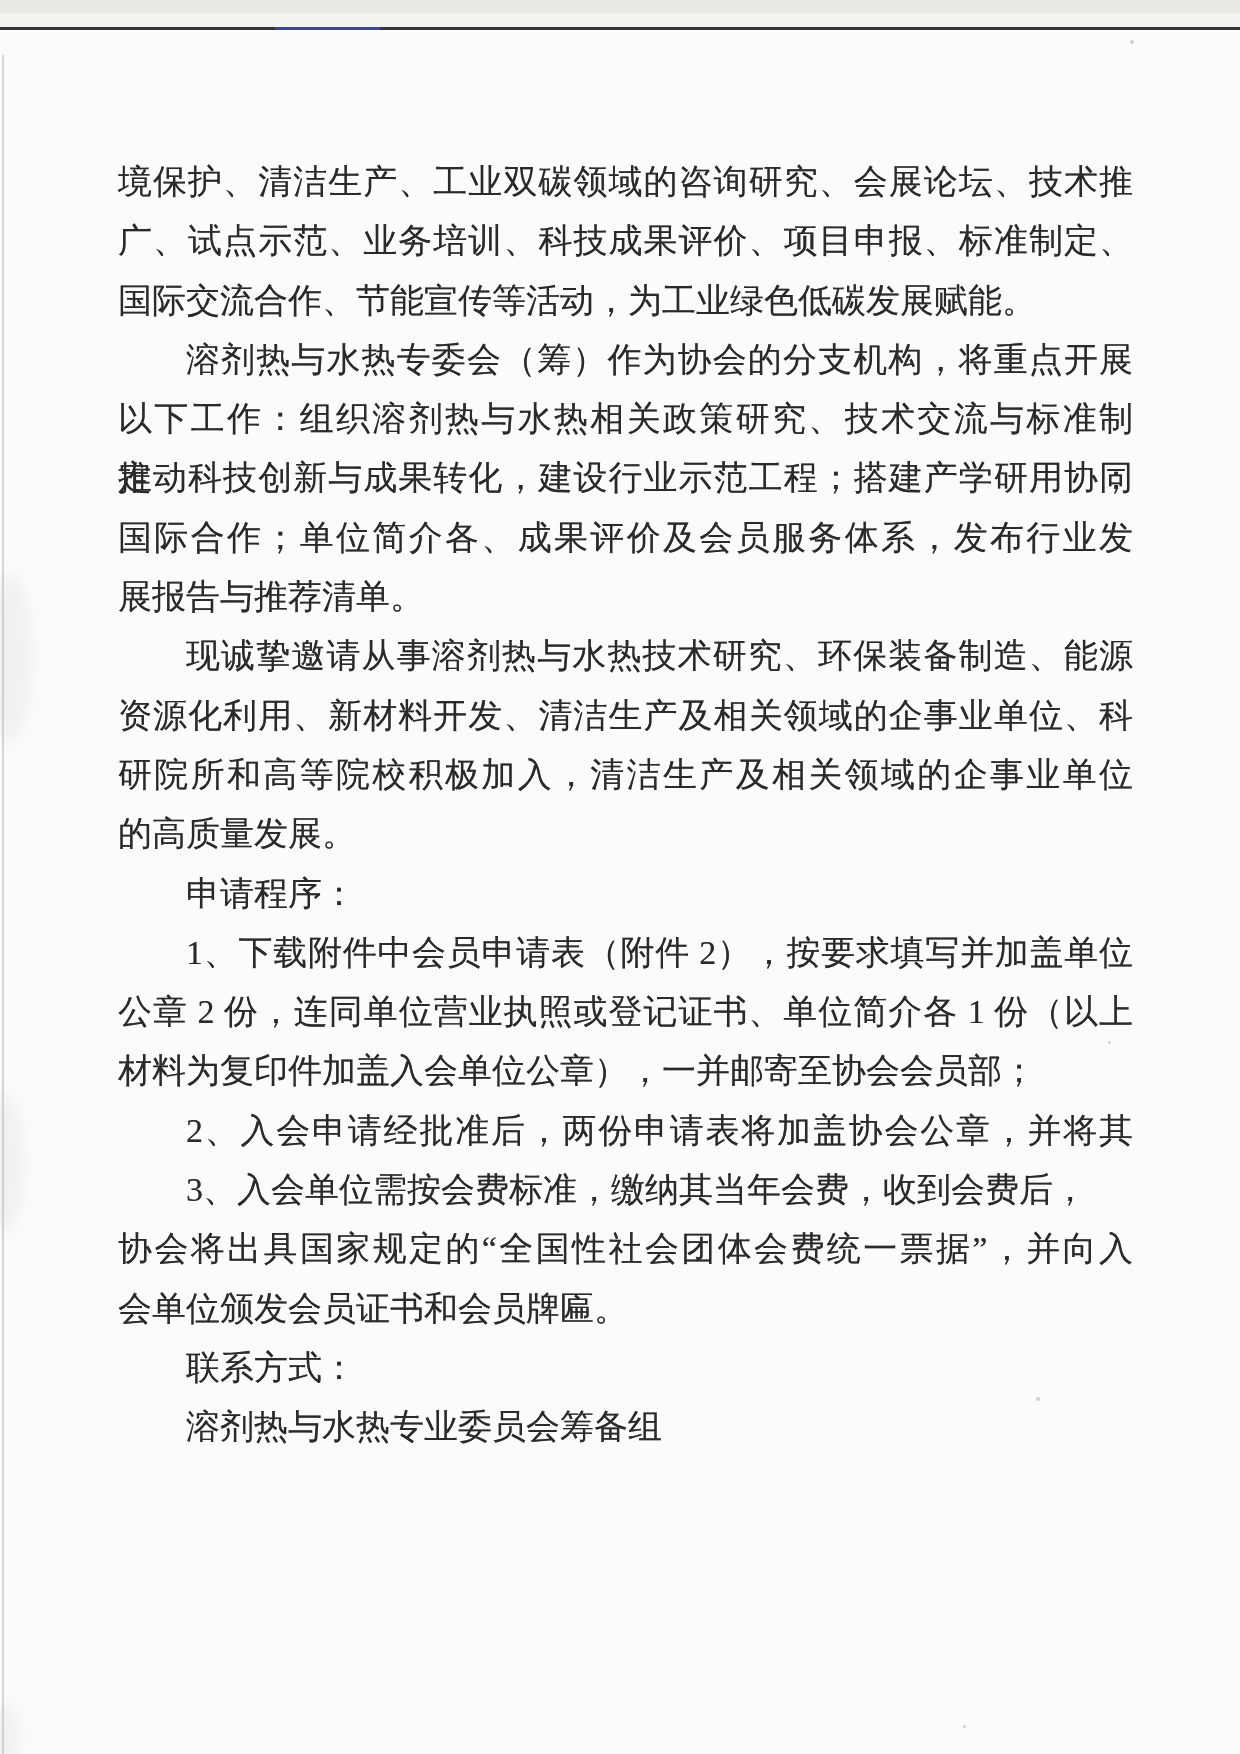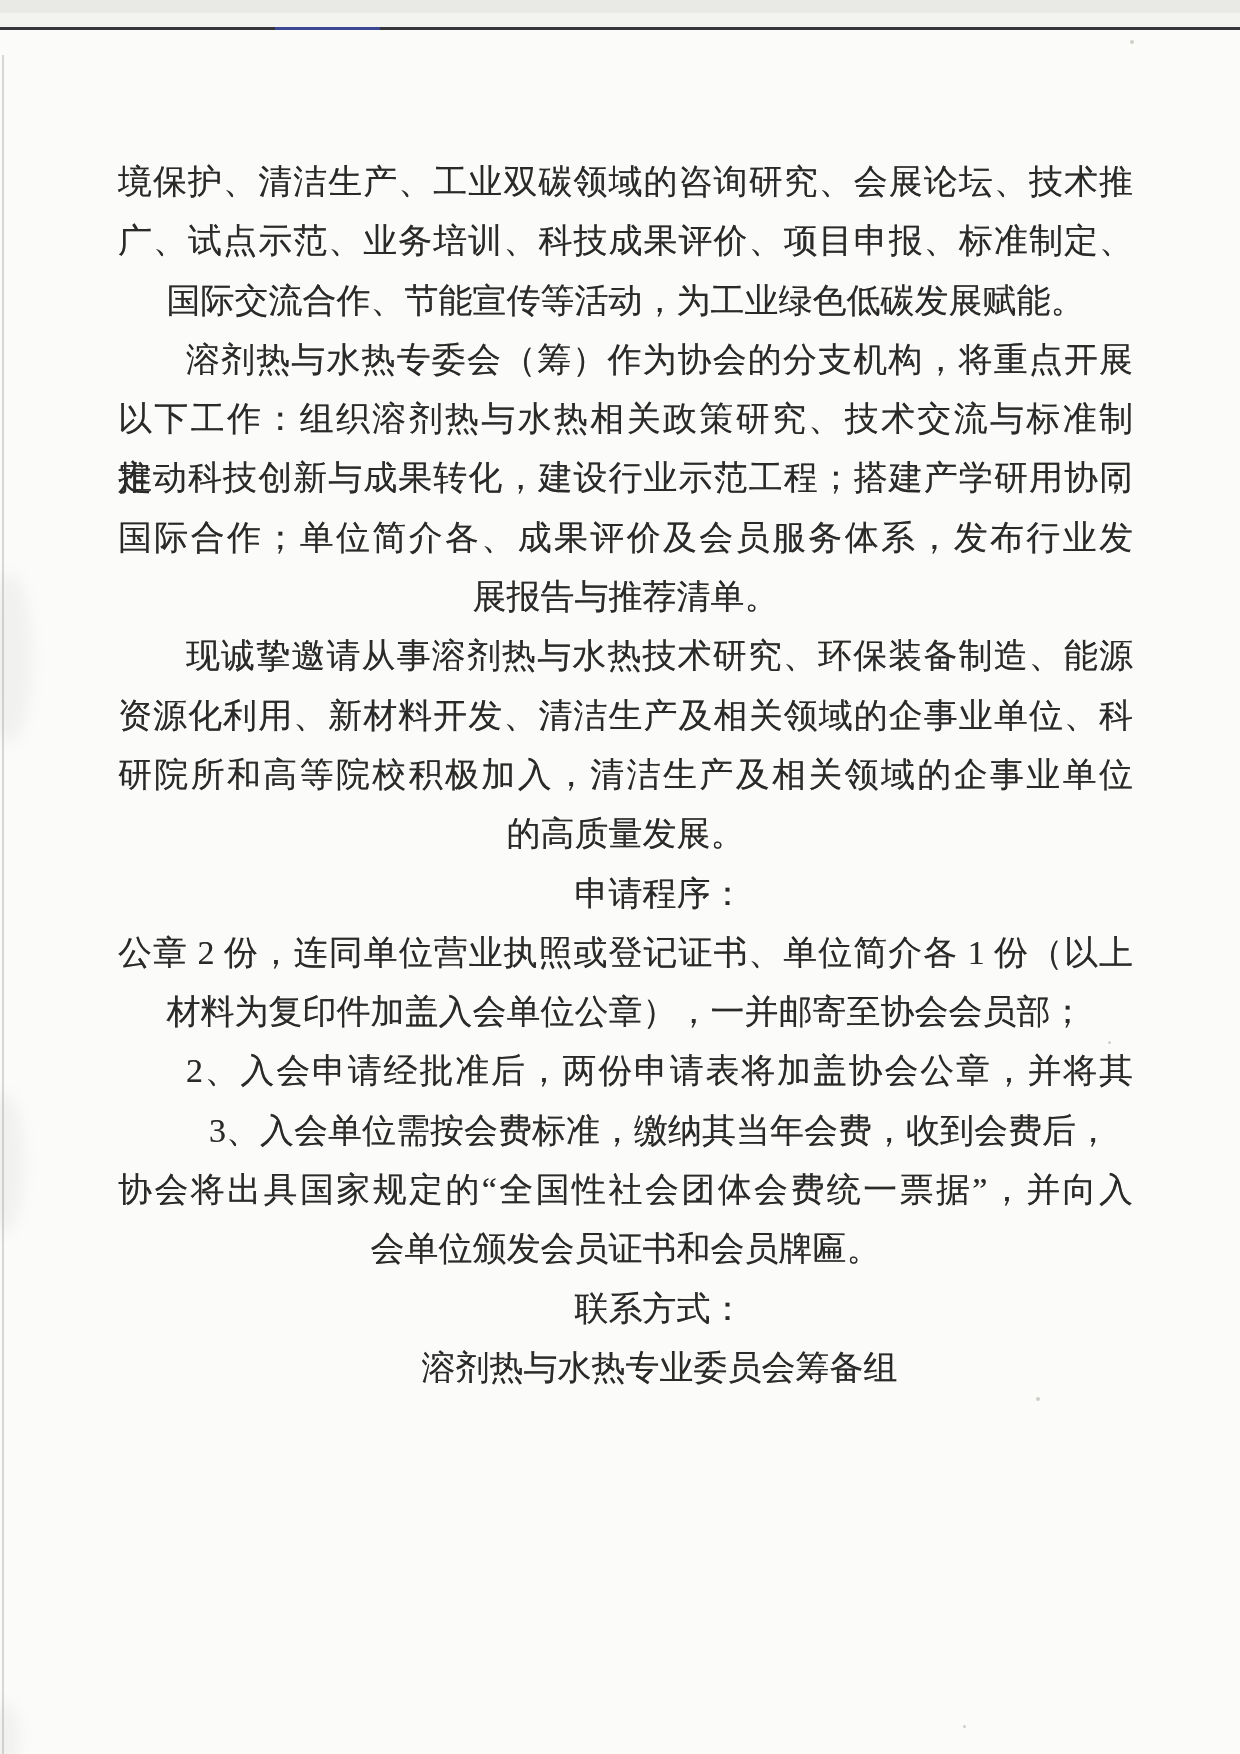--- a/index.html
+++ b/index.html
@@ -28,21 +28,21 @@
   
   .text-block{
     position:absolute;
     left:118px;top:139px;width:1015px;
     font-size:34px;
     color:#2a2a2a;
     text-shadow:0 0 0.6px rgba(42,42,42,0.5);
   }
   .line{
     height:59.3px;line-height:59.3px;
-    text-align:center;
+    text-align:left;
     overflow:visible;
     white-space:normal;
   }
   .line.fill{
     text-align:justify;
     text-align-last:justify;
     -moz-text-align-last:justify;
   }
   .line.indent{text-indent:68px;}
 </style>
@@ -69,20 +69,21 @@
       <div class="line indent fill">溶剂热与水热专委会（筹）作为协会的分支机构，将重点开展</div>
       <div class="line fill">以下工作：组织溶剂热与水热相关政策研究、技术交流与标准制定；</div>
       <div class="line fill">推动科技创新与成果转化，建设行业示范工程；搭建产学研用协同</div>
       <div class="line fill">国际合作；单位简介各、成果评价及会员服务体系，发布行业发</div>
       <div class="line">展报告与推荐清单。</div>
       <div class="line indent fill">现诚挚邀请从事溶剂热与水热技术研究、环保装备制造、能源</div>
       <div class="line fill">资源化利用、新材料开发、清洁生产及相关领域的企事业单位、科</div>
       <div class="line fill">研院所和高等院校积极加入，清洁生产及相关领域的企事业单位</div>
       <div class="line">的高质量发展。</div>
       <div class="line indent">申请程序：</div>
+      <div class="line indent fill">1、下载附件中会员申请表（附件 2），按要求填写并加盖单位</div>
       <div class="line fill">公章 2 份，连同单位营业执照或登记证书、单位简介各 1 份（以上</div>
       <div class="line">材料为复印件加盖入会单位公章），一并邮寄至协会会员部；</div>
       <div class="line indent fill">2、入会申请经批准后，两份申请表将加盖协会公章，并将其</div>
       <div class="line indent">3、入会单位需按会费标准，缴纳其当年会费，收到会费后，</div>
       <div class="line fill">协会将出具国家规定的“全国性社会团体会费统一票据”，并向入</div>
       <div class="line">会单位颁发会员证书和会员牌匾。</div>
       <div class="line indent">联系方式：</div>
       <div class="line indent">溶剂热与水热专业委员会筹备组</div>
     </div>
 </div>

